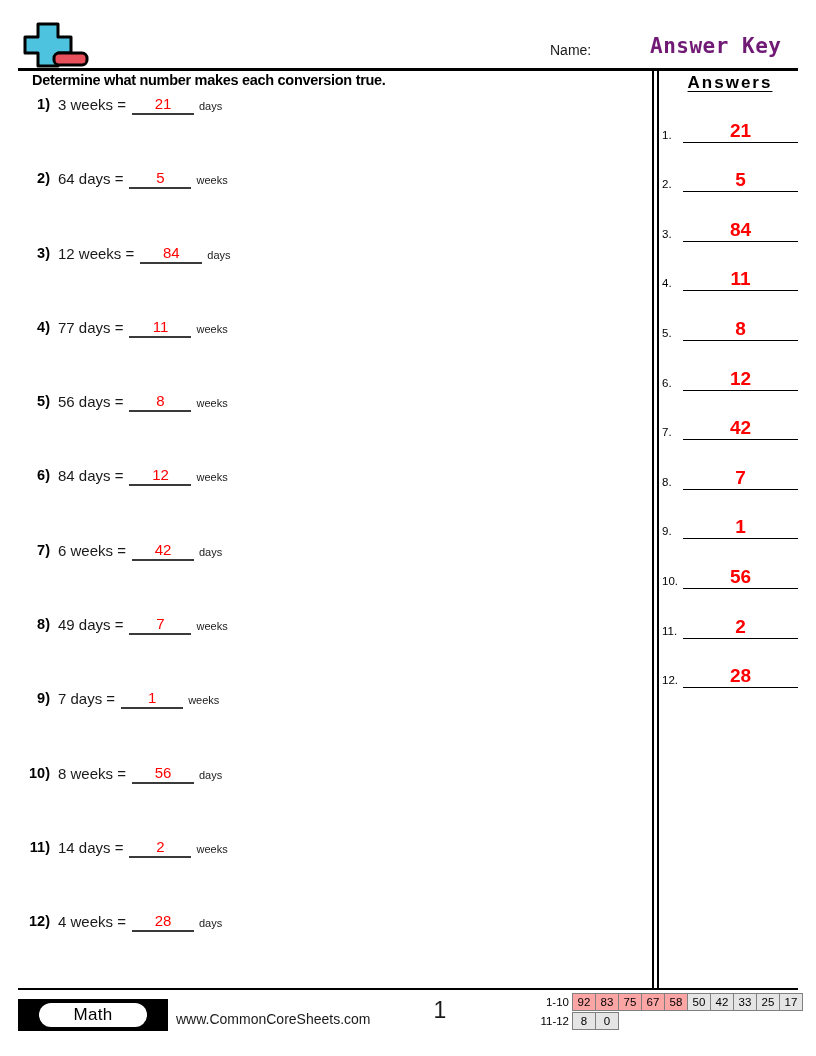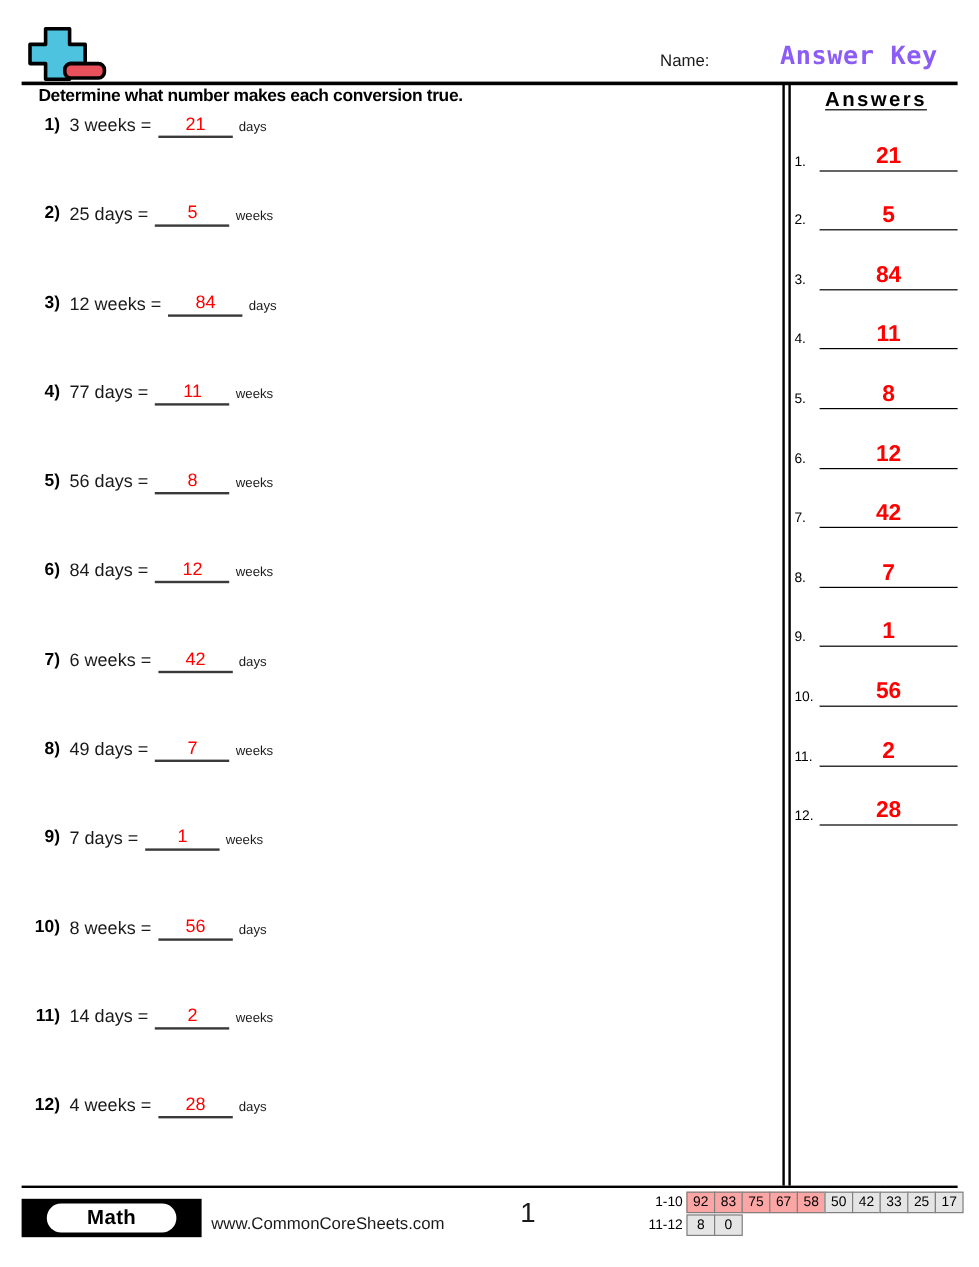--- a/index.html
+++ b/index.html
@@ -51,21 +51,21 @@
     font-size: 14px;
     color: #1a1a1a;
   }
   #answer-key-text {
     position: absolute;
     left: 632px;
     top: 14px;
     font-family: "DejaVu Sans Mono", monospace;
     font-size: 21px;
     font-weight: bold;
-    color: #8b5cf6;
+    color: #701a75;
     letter-spacing: 0.5px;
     white-space: nowrap;
   }
   #header-rule {
     position: absolute;
     left: 18px;
     top: 68px;
     width: 780px;
     height: 3px;
     background: #000000;
@@ -211,21 +211,21 @@
   }
   #math-pill {
     width: 108px;
     height: 24px;
     background: #ffffff;
     border-radius: 12px;
     display: flex;
     align-items: center;
     justify-content: center;
     font-size: 17px;
-    font-weight: bold;
+    font-weight: normal;
     color: #000000;
     letter-spacing: 0.3px;
   }
   #site-url {
     position: absolute;
     left: 176px;
     top: 1011px;
     font-size: 14px;
     color: #1a1a1a;
     white-space: nowrap;
@@ -303,21 +303,21 @@
     <span class="q-num">1)</span>
     <span class="q-body">
       <span class="q-left">3 weeks =</span>
       <span class="q-blank">21</span>
       <span class="q-right">days</span>
     </span>
   </div>
   <div class="question-row">
     <span class="q-num">2)</span>
     <span class="q-body">
-      <span class="q-left">25 days =</span>
+      <span class="q-left">64 days =</span>
       <span class="q-blank">5</span>
       <span class="q-right">weeks</span>
     </span>
   </div>
   <div class="question-row">
     <span class="q-num">3)</span>
     <span class="q-body">
       <span class="q-left">12 weeks =</span>
       <span class="q-blank">84</span>
       <span class="q-right">days</span>

